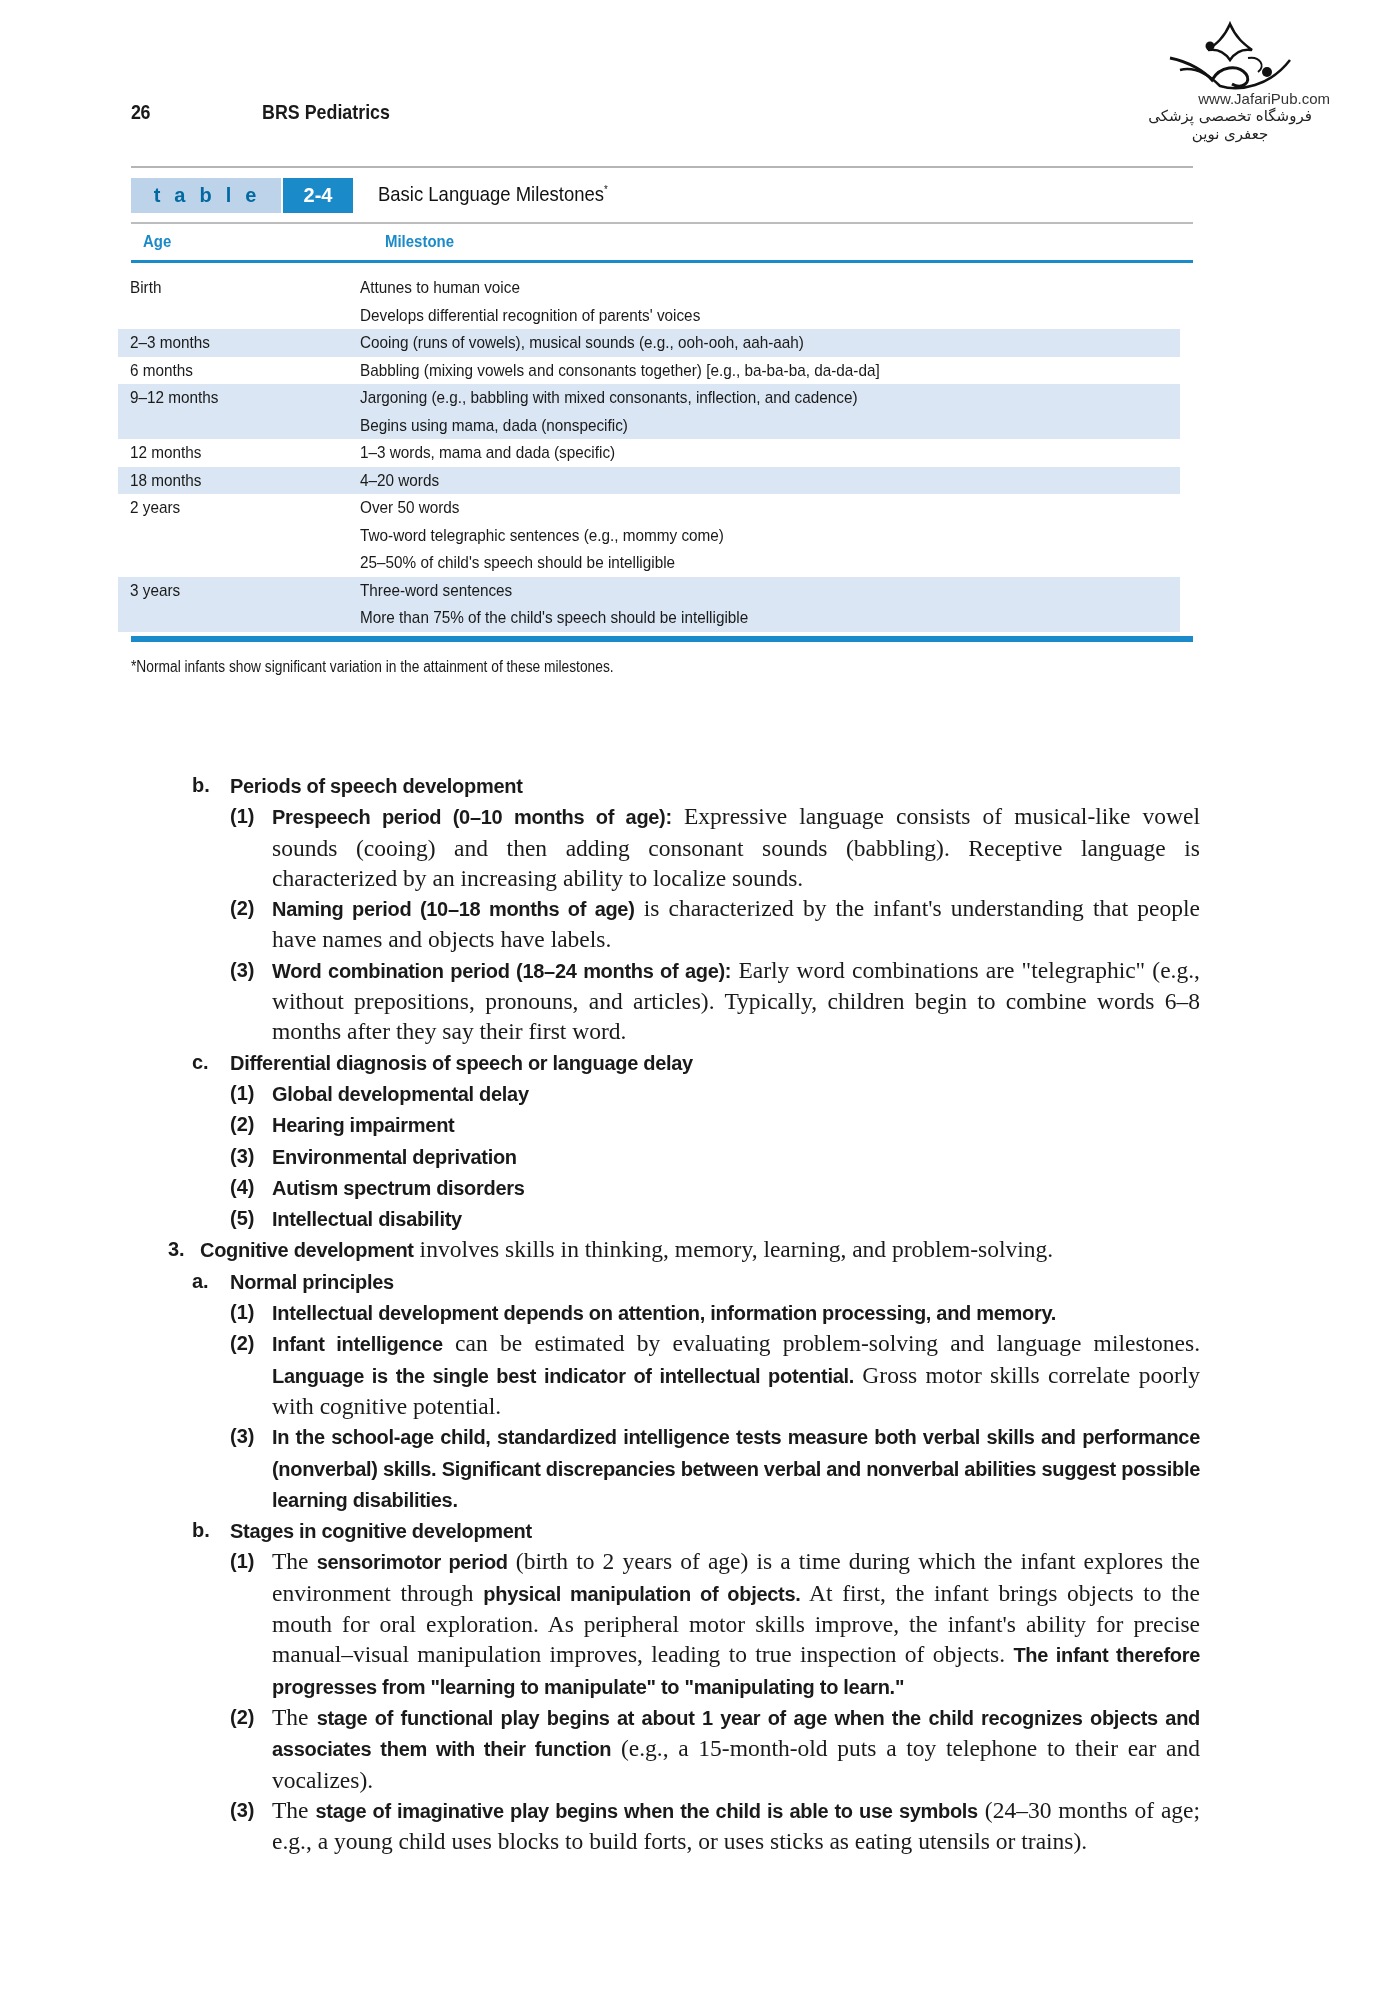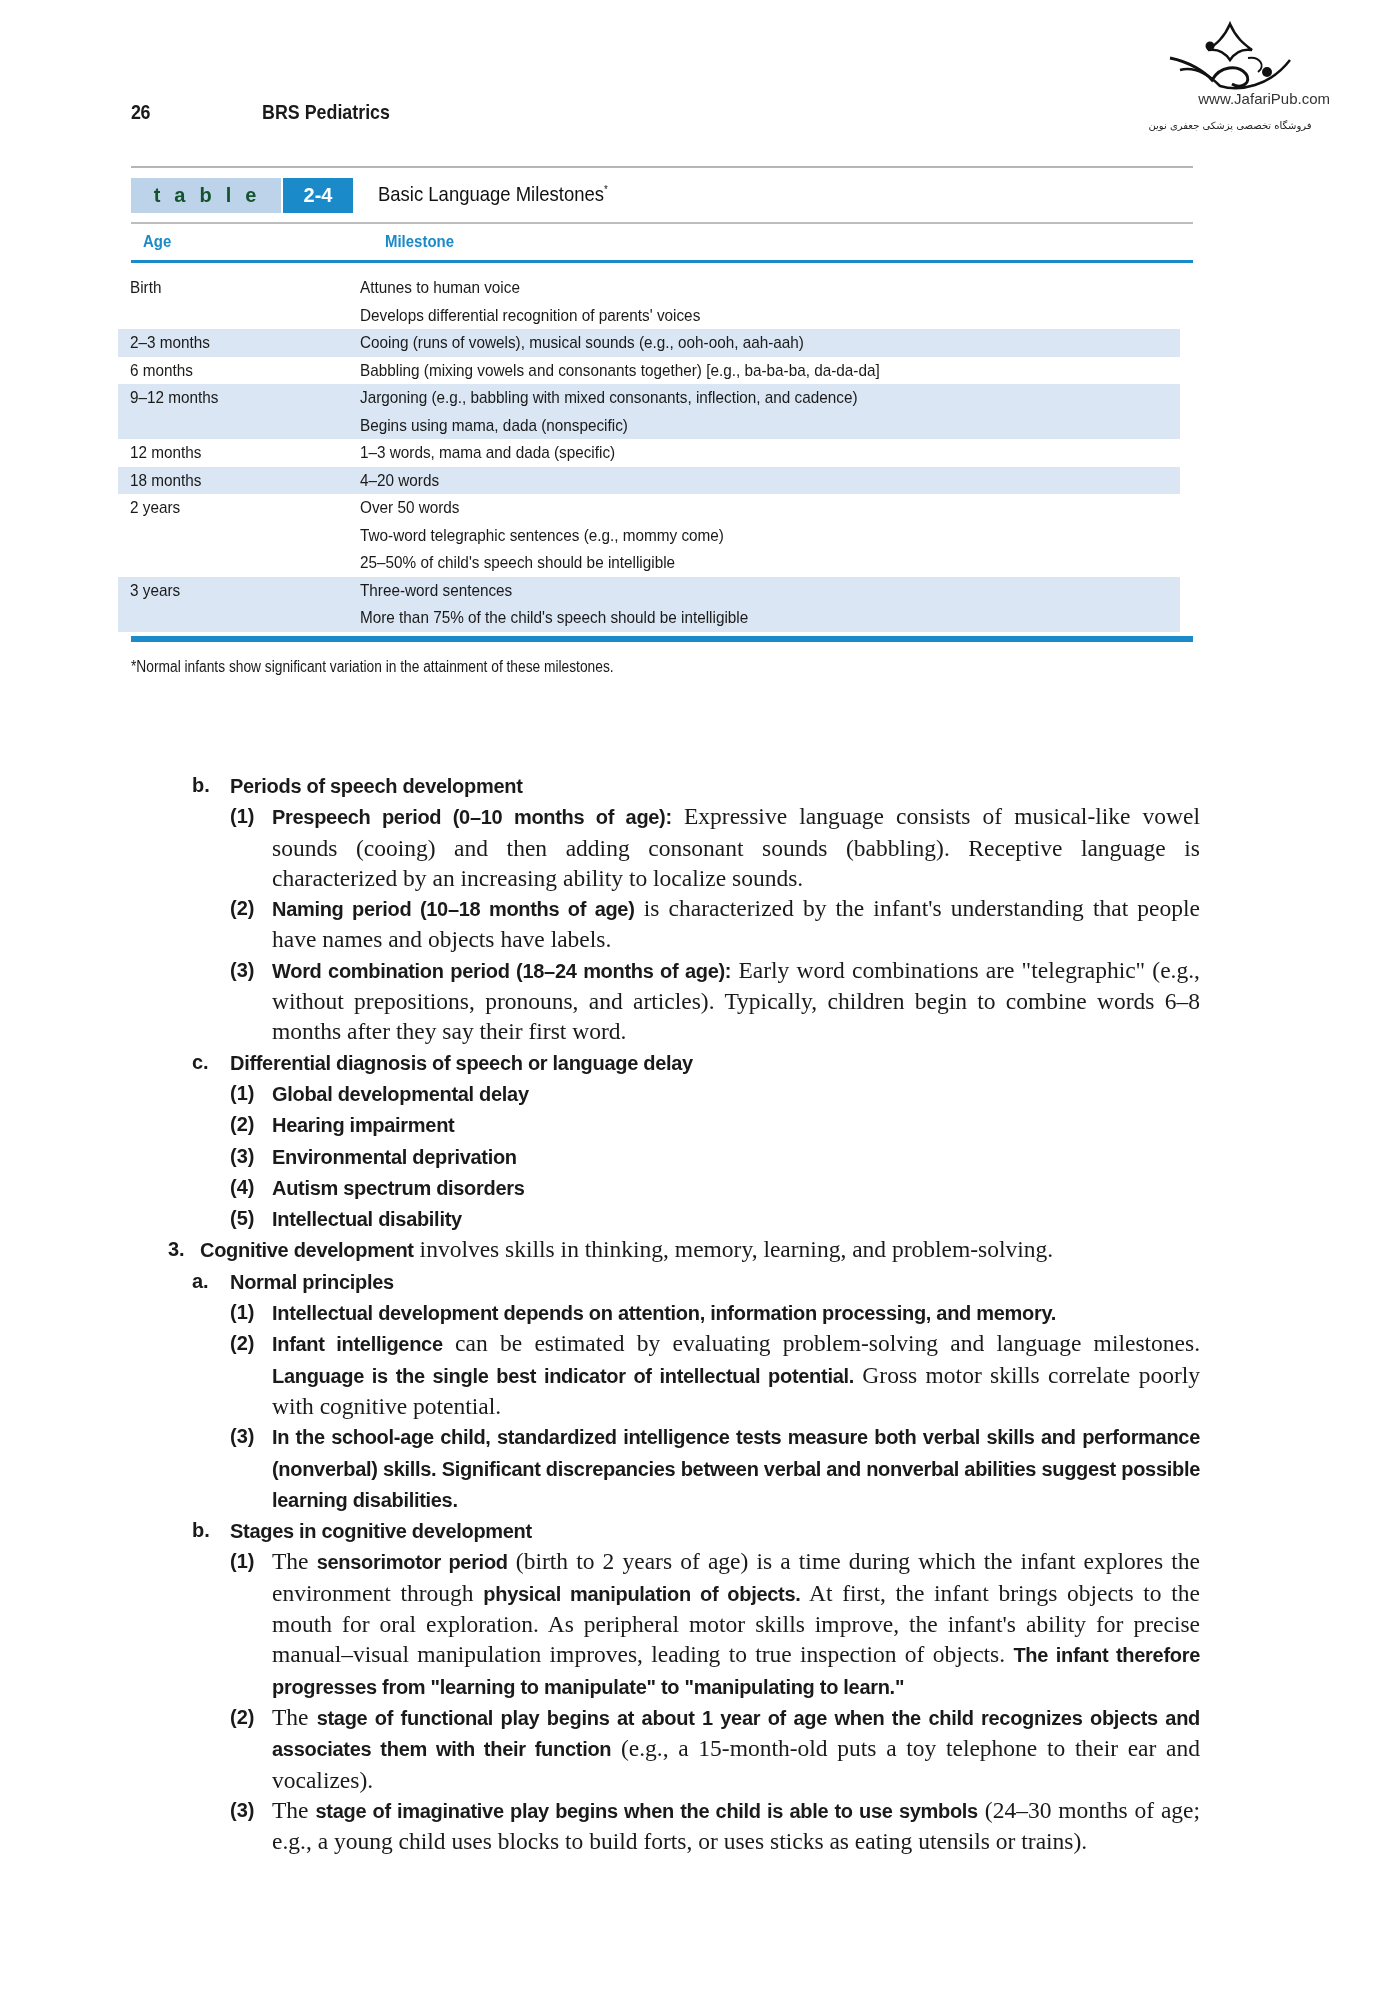--- a/index.html
+++ b/index.html
@@ -4,27 +4,27 @@
 <style>
   html, body { margin: 0; padding: 0; background: #ffffff; }
   body { width: 1399px; height: 2002px; position: relative; overflow: hidden; color: #1a1a1a; }
 
   
   .page-num { position: absolute; left: 131px; top: 100px; font-family: "Liberation Sans", sans-serif; font-weight: bold; font-size: 21px; letter-spacing: -0.5px; transform: scaleX(0.85); transform-origin: left; }
   .running-head { position: absolute; left: 262px; top: 100px; font-family: "Liberation Sans", sans-serif; font-weight: bold; font-size: 21px; transform: scaleX(0.85); transform-origin: left; }
   .logo { position: absolute; left: 1130px; top: 20px; width: 200px; height: 140px; text-align: center; }
   .logo svg { display: block; margin: 0 auto; }
   .logo-url { font-family: "Liberation Sans", sans-serif; font-size: 15px; color: #333; margin-top: -2px; text-align: right; }
-  .logo-fa { font-family: "DejaVu Sans", sans-serif; font-size: 10px; color: #222; margin-top: 13px; direction: rtl; }
+  .logo-fa { font-family: "DejaVu Sans", sans-serif; font-size: 15px; color: #222; margin-top: 0; direction: rtl; }
 
   .top-rule { position: absolute; left: 131px; top: 166px; width: 1062px; height: 2px; background: #b5b5b5; }
 
   
   .tbl-label-box { position: absolute; left: 131px; top: 178px; width: 150px; height: 35px; background: #bcd3ea; display: flex; align-items: center; justify-content: center; }
-  .tbl-label { font-family: "Liberation Sans", sans-serif; font-weight: bold; font-size: 20px; color: #14532d; letter-spacing: 14px; padding-left: 12px; }
+  .tbl-label { font-family: "Liberation Sans", sans-serif; font-weight: bold; font-size: 20px; color: #0369a1; letter-spacing: 14px; padding-left: 12px; }
   .tbl-num-box { position: absolute; left: 283px; top: 178px; width: 70px; height: 35px; background: #1a8ac8; display: flex; align-items: center; justify-content: center; }
   .tbl-num { font-family: "Liberation Sans", sans-serif; font-weight: bold; font-size: 20px; color: #ffffff; }
   .tbl-title { position: absolute; left: 378px; top: 182px; font-family: "Liberation Sans", sans-serif; font-size: 21px; color: #111; transform: scaleX(0.88); transform-origin: left; }
   .tbl-title sup { font-size: 11px; }
   .tbl-rule { position: absolute; left: 131px; top: 222px; width: 1062px; height: 2px; background: #bdbdbd; }
   .col-head { position: absolute; top: 232px; font-family: "Liberation Sans", sans-serif; font-weight: bold; font-size: 17px; color: #1a8ac8; transform: scaleX(0.88); transform-origin: left; }
   .col-age { left: 143px; }
   .col-ms { left: 385px; }
   .head-rule { position: absolute; left: 131px; top: 260px; width: 1062px; height: 3px; background: #1a8ac8; }
 

